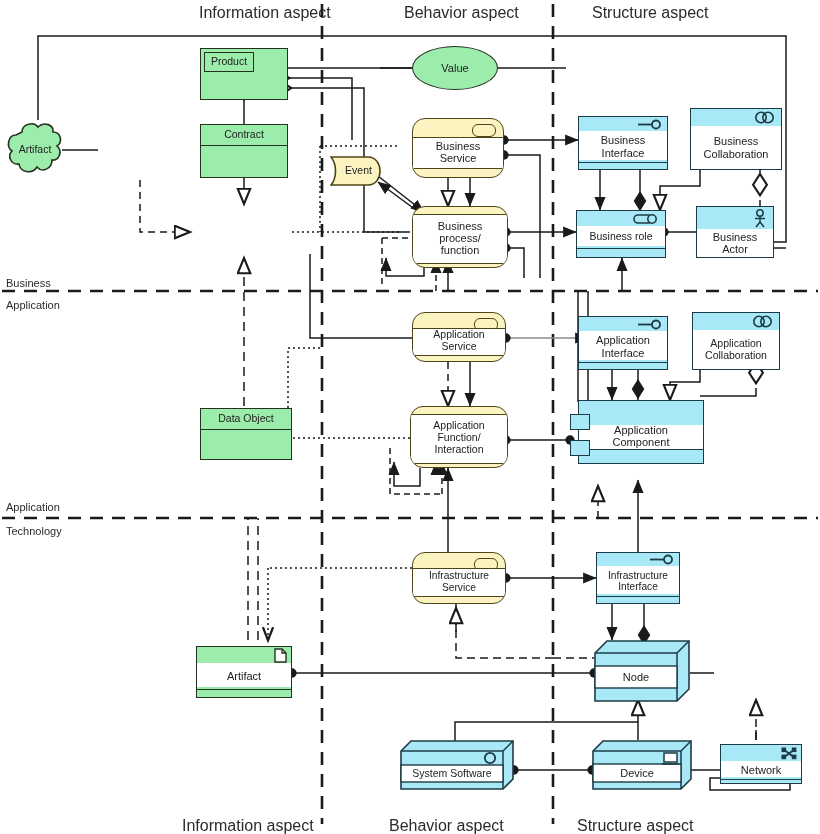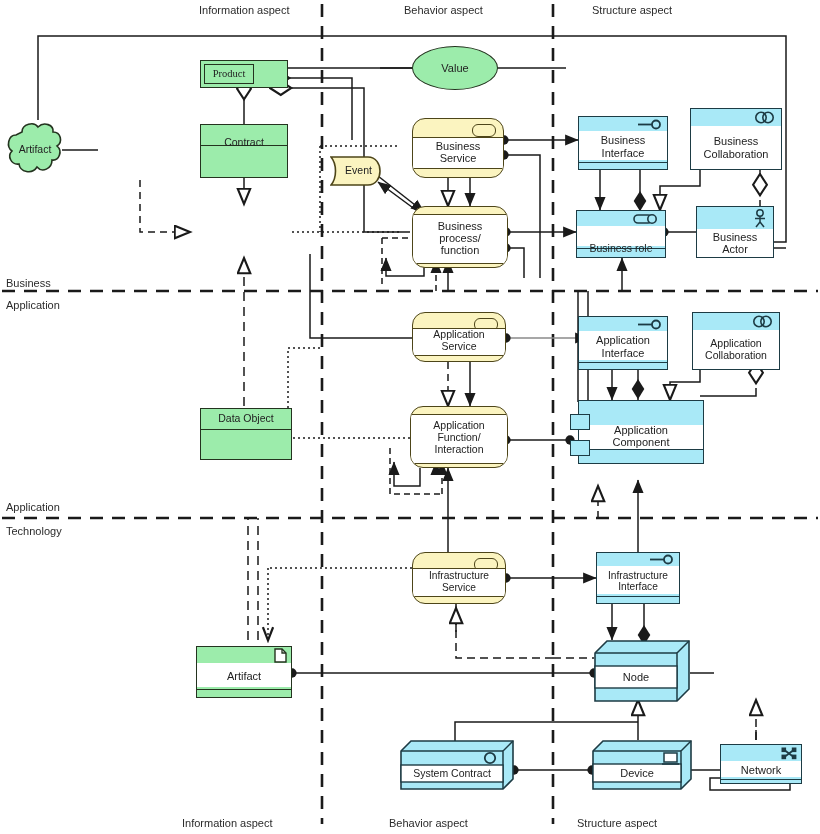--- a/index.html
+++ b/index.html
@@ -1,19 +1,19 @@
 <!DOCTYPE html>
 <html><head>
 <meta charset="utf-8">
 <style>
   html,body{margin:0;padding:0;background:#ffffff;}
   body{font-family:"Liberation Sans","DejaVu Sans",sans-serif;}
   #stage{position:relative;width:820px;height:834px;background:#fff;overflow:hidden;}
   #svgroot{position:absolute;left:0;top:0;width:820px;height:834px;}
-  .aspect-label{position:absolute;font-size:11px;color:#2b2b2b;white-space:nowrap;text-align:center;}
+  .aspect-label{position:absolute;font-size:16px;color:#2b2b2b;white-space:nowrap;text-align:center;}
   .layer-label{position:absolute;font-size:11px;color:#2b2b2b;white-space:nowrap;}
   .node{position:absolute;box-sizing:border-box;}
   .nlabel{position:absolute;left:0;top:0;width:100%;height:100%;
           display:flex;align-items:center;justify-content:center;
           text-align:center;font-size:11px;color:#222;line-height:1.12;
           padding:0 3px;box-sizing:border-box;pointer-events:none;white-space:pre-line;}
   
   .band{position:absolute;box-sizing:border-box;border:1.6px solid #24331f;}
   .band .b-mid{position:absolute;left:0;right:0;background:#fff;}
   .band .hr{position:absolute;left:0;right:0;height:1.4px;background:#24331f;}
@@ -231,30 +231,30 @@
   <div class="node" style="left:4px;top:118px;width:62px;height:64px;">
     <svg width="62" height="64" viewBox="0 0 62 64">
       <path d="M18,14 C18,6 30,3 34,9 C40,3 50,7 49,14 C57,14 59,24 53,28
                C59,33 55,43 48,42 C48,51 38,55 33,49 C28,57 16,54 15,46
                C7,47 3,38 8,33 C2,29 4,17 12,17 Z" fill="#9cecab" stroke="#24331f" stroke-width="1.6"></path>
     </svg>
     <div class="nlabel" style="font-size:10.5px;">Artifact</div>
   </div>
 
 
-  <div class="band green-fill" style="left:200px;top:60px;width:88px;height:28px;font-family:Liberation Serif, serif;">
+  <div class="band green-fill" style="left:200px;top:48px;width:88px;height:52px;">
     <div class="tabbox" style="left:3px;top:3px;width:50px;height:20px;"></div>
     <div class="hr" style="top:23px;"></div>
     <div class="b-mid" style="top:23px;bottom:0;background:#9cecab;"></div>
     <div class="nlabel" style="left:3px;top:3px;width:50px;height:20px;font-size:10.5px;">Product</div>
   </div>
 
   <div class="band green-fill" style="left:200px;top:124px;width:88px;height:54px;">
     <div class="hr" style="top:20px;"></div>
-    <div class="nlabel" style="top:8px;height:20px;font-size:10.5px;">Contract</div>
+    <div class="nlabel" style="top:0;height:20px;font-size:10.5px;">Contract</div>
   </div>
 
 
   <div class="oval" style="left:412px;top:46px;width:86px;height:44px;">
     <div class="nlabel">Value</div>
   </div>
 
   <div class="node" style="left:330px;top:156px;width:52px;height:30px;">
     <svg width="52" height="30" viewBox="0 0 52 30">
       <path d="M1,1 L38,1 C46,1 50,8 50,15 C50,22 46,29 38,29 L1,29 C7,22 7,8 1,1 Z" fill="#fbf4c0" stroke="#4d4519" stroke-width="1.6"></path>
@@ -300,21 +300,21 @@
   </div>
 
   <div class="band blue-fill blue-brd" style="left:576px;top:210px;width:90px;height:48px;">
     <div class="hr" style="top:15px;"></div>
     <div class="b-mid" style="top:15px;bottom:11px;"></div>
     <div class="hr" style="top:37px;"></div>
     <svg class="icon" style="right:4px;top:2px;" width="28" height="12" viewBox="0 0 28 12">
       <rect x="1" y="2" width="18" height="8" rx="4" fill="#a9e9f7" stroke="#1d3b44" stroke-width="1.6"></rect>
       <circle cx="19" cy="6" r="4.2" fill="#a9e9f7" stroke="#1d3b44" stroke-width="1.6"></circle>
     </svg>
-    <div class="nlabel" style="top:27px;height:22px;font-size:10.5px;">Business role</div>
+    <div class="nlabel" style="top:15px;height:22px;font-size:10.5px;">Business role</div>
   </div>
 
   <div class="band blue-fill blue-brd" style="left:696px;top:206px;width:78px;height:52px;">
     <div class="hr" style="top:22px;"></div>
     <div class="b-mid" style="top:22px;bottom:0;"></div>
     <svg class="icon" style="right:5px;top:2px;" width="16" height="19" viewBox="0 0 16 19">
       <circle cx="8" cy="4" r="3.2" fill="none" stroke="#1d3b44" stroke-width="1.5"></circle>
       <line x1="8" y1="7.4" x2="8" y2="13" stroke="#1d3b44" stroke-width="1.5"></line>
       <line x1="3" y1="9.5" x2="13" y2="9.5" stroke="#1d3b44" stroke-width="1.5"></line>
       <line x1="8" y1="13" x2="4" y2="18" stroke="#1d3b44" stroke-width="1.5"></line>
@@ -420,21 +420,21 @@
 
 
   <div class="cube" style="left:400px;top:740px;width:114px;height:50px;">
     <svg width="114" height="50" viewBox="0 0 114 50">
       <path d="M1,11 L11,1 L113,1 L113,39 L103,49 L1,49 Z" fill="#a9e9f7" stroke="#1d3b44" stroke-width="1.6"></path>
       <path d="M103,49 L103,11 L113,1" fill="none" stroke="#1d3b44" stroke-width="1.5"></path>
       <path d="M1,11 L103,11" fill="none" stroke="#1d3b44" stroke-width="1.5"></path>
       <rect x="1" y="25" width="102" height="17" fill="#ffffff" stroke="#1d3b44" stroke-width="1.4"></rect>
       <circle cx="90" cy="18" r="5.2" fill="none" stroke="#1d3b44" stroke-width="1.8"></circle>
     </svg>
-    <div class="nlabel" style="left:1px;top:25px;width:102px;height:17px;font-size:10.5px;">System Contract</div>
+    <div class="nlabel" style="left:1px;top:25px;width:102px;height:17px;font-size:10.5px;">System Software</div>
   </div>
 
   <div class="cube" style="left:592px;top:740px;width:100px;height:50px;">
     <svg width="100" height="50" viewBox="0 0 100 50">
       <path d="M1,11 L11,1 L99,1 L99,39 L89,49 L1,49 Z" fill="#a9e9f7" stroke="#1d3b44" stroke-width="1.6"></path>
       <path d="M89,49 L89,11 L99,1" fill="none" stroke="#1d3b44" stroke-width="1.5"></path>
       <path d="M1,11 L89,11" fill="none" stroke="#1d3b44" stroke-width="1.5"></path>
       <rect x="1" y="24" width="88" height="18" fill="#ffffff" stroke="#1d3b44" stroke-width="1.4"></rect>
       <g>
         <rect x="72" y="13" width="13" height="9" fill="#ffffff" stroke="#1d3b44" stroke-width="1.5"></rect>

